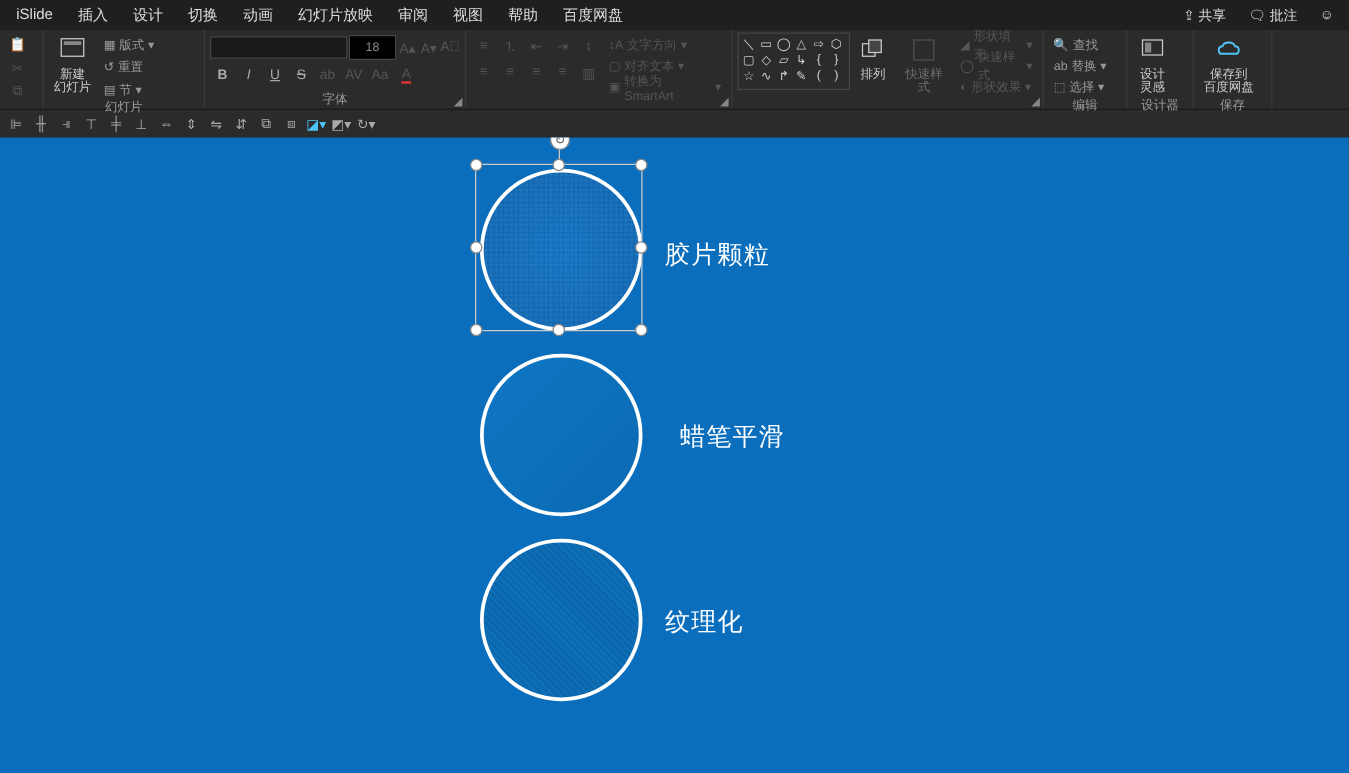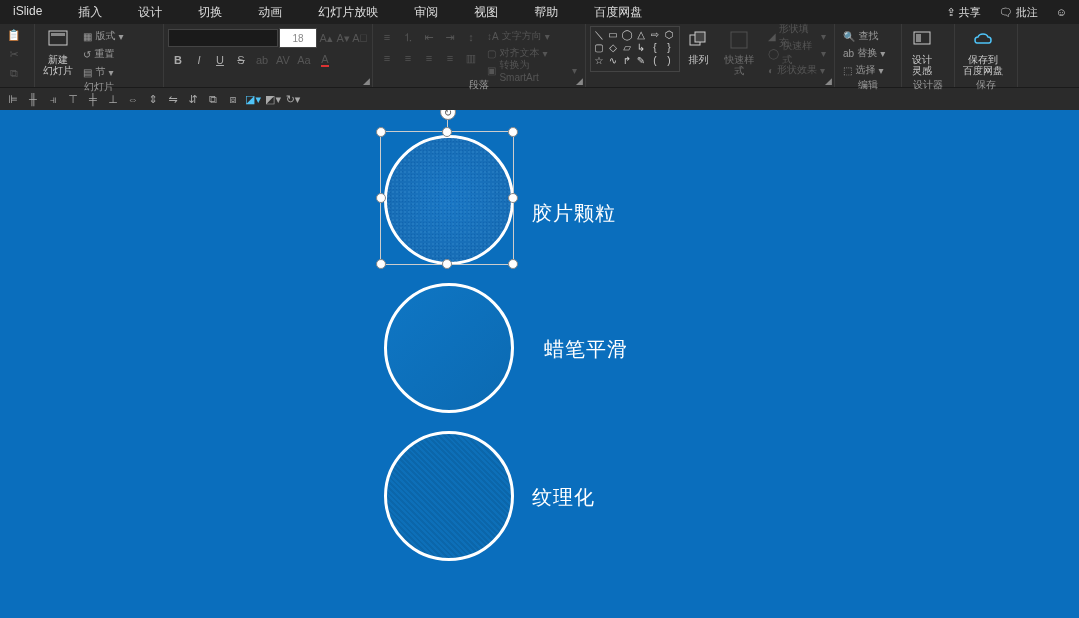--- a/index.html
+++ b/index.html
@@ -1,48 +1,48 @@
 <!DOCTYPE html>
 <html><head>
 <meta charset="utf-8">
 <style>
   html,body{margin:0;padding:0;width:1079px;height:618px;background:#2b2b2b;font-family:"Microsoft YaHei","SimSun",sans-serif;color:#ccc;font-size:12px;overflow:hidden;user-select:none}
   .topbar{height:24px;background:#1f1f1f;display:flex;align-items:center;padding:0 4px;justify-content:space-between}
-  .tabs{display:flex;gap:18px}
+  .tabs{display:flex;gap:2px}
   .tab{padding:4px 9px;color:#ddd;cursor:pointer;font-size:12px}
   .right-buttons{display:flex;gap:2px;align-items:center}
   .rbtn{padding:3px 8px;color:#ddd;cursor:pointer;font-size:11px;display:flex;align-items:center;gap:3px}
   .ribbon{height:63px;background:#2b2b2b;display:flex;border-bottom:1px solid #1a1a1a}
   .grp{display:flex;flex-direction:column;border-right:1px solid #3a3a3a;padding:2px 4px 0 4px;position:relative}
   .grp-body{flex:1;display:flex;align-items:flex-start;gap:2px}
   .grp-label{font-size:10px;color:#9a9a9a;text-align:center;height:14px;line-height:14px}
   .corner{position:absolute;right:2px;bottom:1px;color:#888;font-size:9px;cursor:pointer}
   .bigbtn{display:flex;flex-direction:column;align-items:center;padding:2px 4px;cursor:pointer;gap:2px}
   .bigbtn .ic{width:24px;height:24px;display:flex;align-items:center;justify-content:center}
   .bigbtn .lbl{font-size:10px;color:#ccc;line-height:11px;text-align:center}
   .col{display:flex;flex-direction:column;gap:1px}
   .row{display:flex;gap:1px;align-items:center}
   .smbtn{width:20px;height:18px;display:flex;align-items:center;justify-content:center;cursor:pointer;color:#aaa;font-size:11px}
   .smbtn.dis{color:#555}
   .txtbtn{height:16px;padding:0 4px;font-size:10px;color:#999;display:flex;align-items:center;gap:3px;cursor:pointer}
   .txtbtn.dis{color:#555}
   .finput{background:#1a1a1a;border:1px solid #444;height:16px;width:100px;color:#888;font-size:10px;padding:0 4px}
-  .sinput{background:#ffffff;border:1px solid #444;height:16px;width:32px;color:#888;font-size:10px;text-align:center}
+  .sinput{background:#000000;border:1px solid #444;height:16px;width:32px;color:#888;font-size:10px;text-align:center}
   .shapes-gallery{width:92px;height:42px;border:1px solid #444;display:flex;flex-wrap:wrap;padding:1px;gap:0;align-content:flex-start;cursor:pointer}
   .sg-ic{width:14px;height:13px;display:flex;align-items:center;justify-content:center;color:#ccc;font-size:10px}
   .secondbar{height:22px;background:#2b2b2b;display:flex;align-items:center;padding:0 4px;gap:2px;border-bottom:1px solid #1a1a1a}
   .sb-btn{width:18px;height:18px;display:flex;align-items:center;justify-content:center;color:#aaa;cursor:pointer;font-size:11px}
   .canvas-area{position:absolute;top:110px;left:0;right:0;bottom:0;background:#0a6ebd;overflow:hidden}
   .slide-content{position:absolute;inset:0}
   .circle-shape{position:absolute;border:3px solid #fff;border-radius:50%;width:124px;height:124px}
   .c1{left:384px;top:25px;background:radial-gradient(circle,#1976c4 0%,#1668ae 100%)}
   .c2{left:384px;top:173px;background:linear-gradient(135deg,#0f76c4,#0b6ab2)}
   .c3{left:384px;top:321px;background:repeating-linear-gradient(45deg,#0d6fb8,#0d6fb8 2px,#0b66aa 2px,#0b66aa 4px)}
   .label{position:absolute;color:#fff;font-family:"STKaiti","KaiTi",cursive;font-size:20px;font-weight:normal;letter-spacing:1px}
-  .l1{left:532px;top:90px}
+  .l1{left:532px;top:80px}
   .l2{left:544px;top:226px}
   .l3{left:532px;top:374px}
   .sel-box{position:absolute;left:380px;top:21px;width:132px;height:132px;border:1px solid #ccc}
   .sel-h{position:absolute;width:8px;height:8px;background:#fff;border:1px solid #888;border-radius:50%}
   .sel-h.tl{left:-5px;top:-5px}.sel-h.tm{left:calc(50% - 5px);top:-5px}.sel-h.tr{right:-5px;top:-5px}
   .sel-h.ml{left:-5px;top:calc(50% - 5px)}.sel-h.mr{right:-5px;top:calc(50% - 5px)}
   .sel-h.bl{left:-5px;bottom:-5px}.sel-h.bm{left:calc(50% - 5px);bottom:-5px}.sel-h.br{right:-5px;bottom:-5px}
   .rot-h{position:absolute;left:calc(50% - 7px);top:-28px;width:14px;height:14px;border:1px solid #888;border-radius:50%;background:#fff;display:flex;align-items:center;justify-content:center;color:#555;font-size:10px}
   .rot-line{position:absolute;left:50%;top:-14px;width:1px;height:10px;background:#ccc}
   svg{display:block}
@@ -131,20 +131,21 @@
           <span class="smbtn" style="text-decoration:line-through">S</span>
           <span class="smbtn dis">ab</span>
           <span class="smbtn dis">AV</span>
           <span class="smbtn dis">Aa</span>
           <span class="smbtn dis">
               <span style="border-bottom:2px solid #d33">A</span>
             </span>
         </div>
       </div>
     </div>
+    <div class="grp-label">字体</div>
     <span class="corner">◢</span>
   </div>
 
   <div class="grp" style="width:204px">
     <div class="grp-body">
       <div class="col" style="gap:3px;margin-top:2px">
         <div class="row">
           <span class="smbtn dis">≡</span>
           <span class="smbtn dis">⒈</span>
           <span class="smbtn dis">⇤</span>
@@ -158,21 +159,20 @@
           <span class="smbtn dis">≡</span>
           <span class="smbtn dis">▥</span>
         </div>
       </div>
       <div class="col" style="gap:1px;margin-top:2px">
         <span class="txtbtn dis"><span>↕A</span><span>文字方向</span>▾</span>
         <span class="txtbtn dis"><span>▢</span><span>对齐文本</span>▾</span>
         <span class="txtbtn dis"><span>▣</span><span>转换为 SmartArt</span>▾</span>
       </div>
     </div>
-    <div class="grp-label">段落</div>
     <span class="corner">◢</span>
   </div>
 
   <div class="grp" style="width:240px">
     <div class="grp-body">
       <div class="shapes-gallery">
         <span class="sg-ic">＼</span>
         <span class="sg-ic">▭</span>
         <span class="sg-ic">◯</span>
         <span class="sg-ic">△</span>

